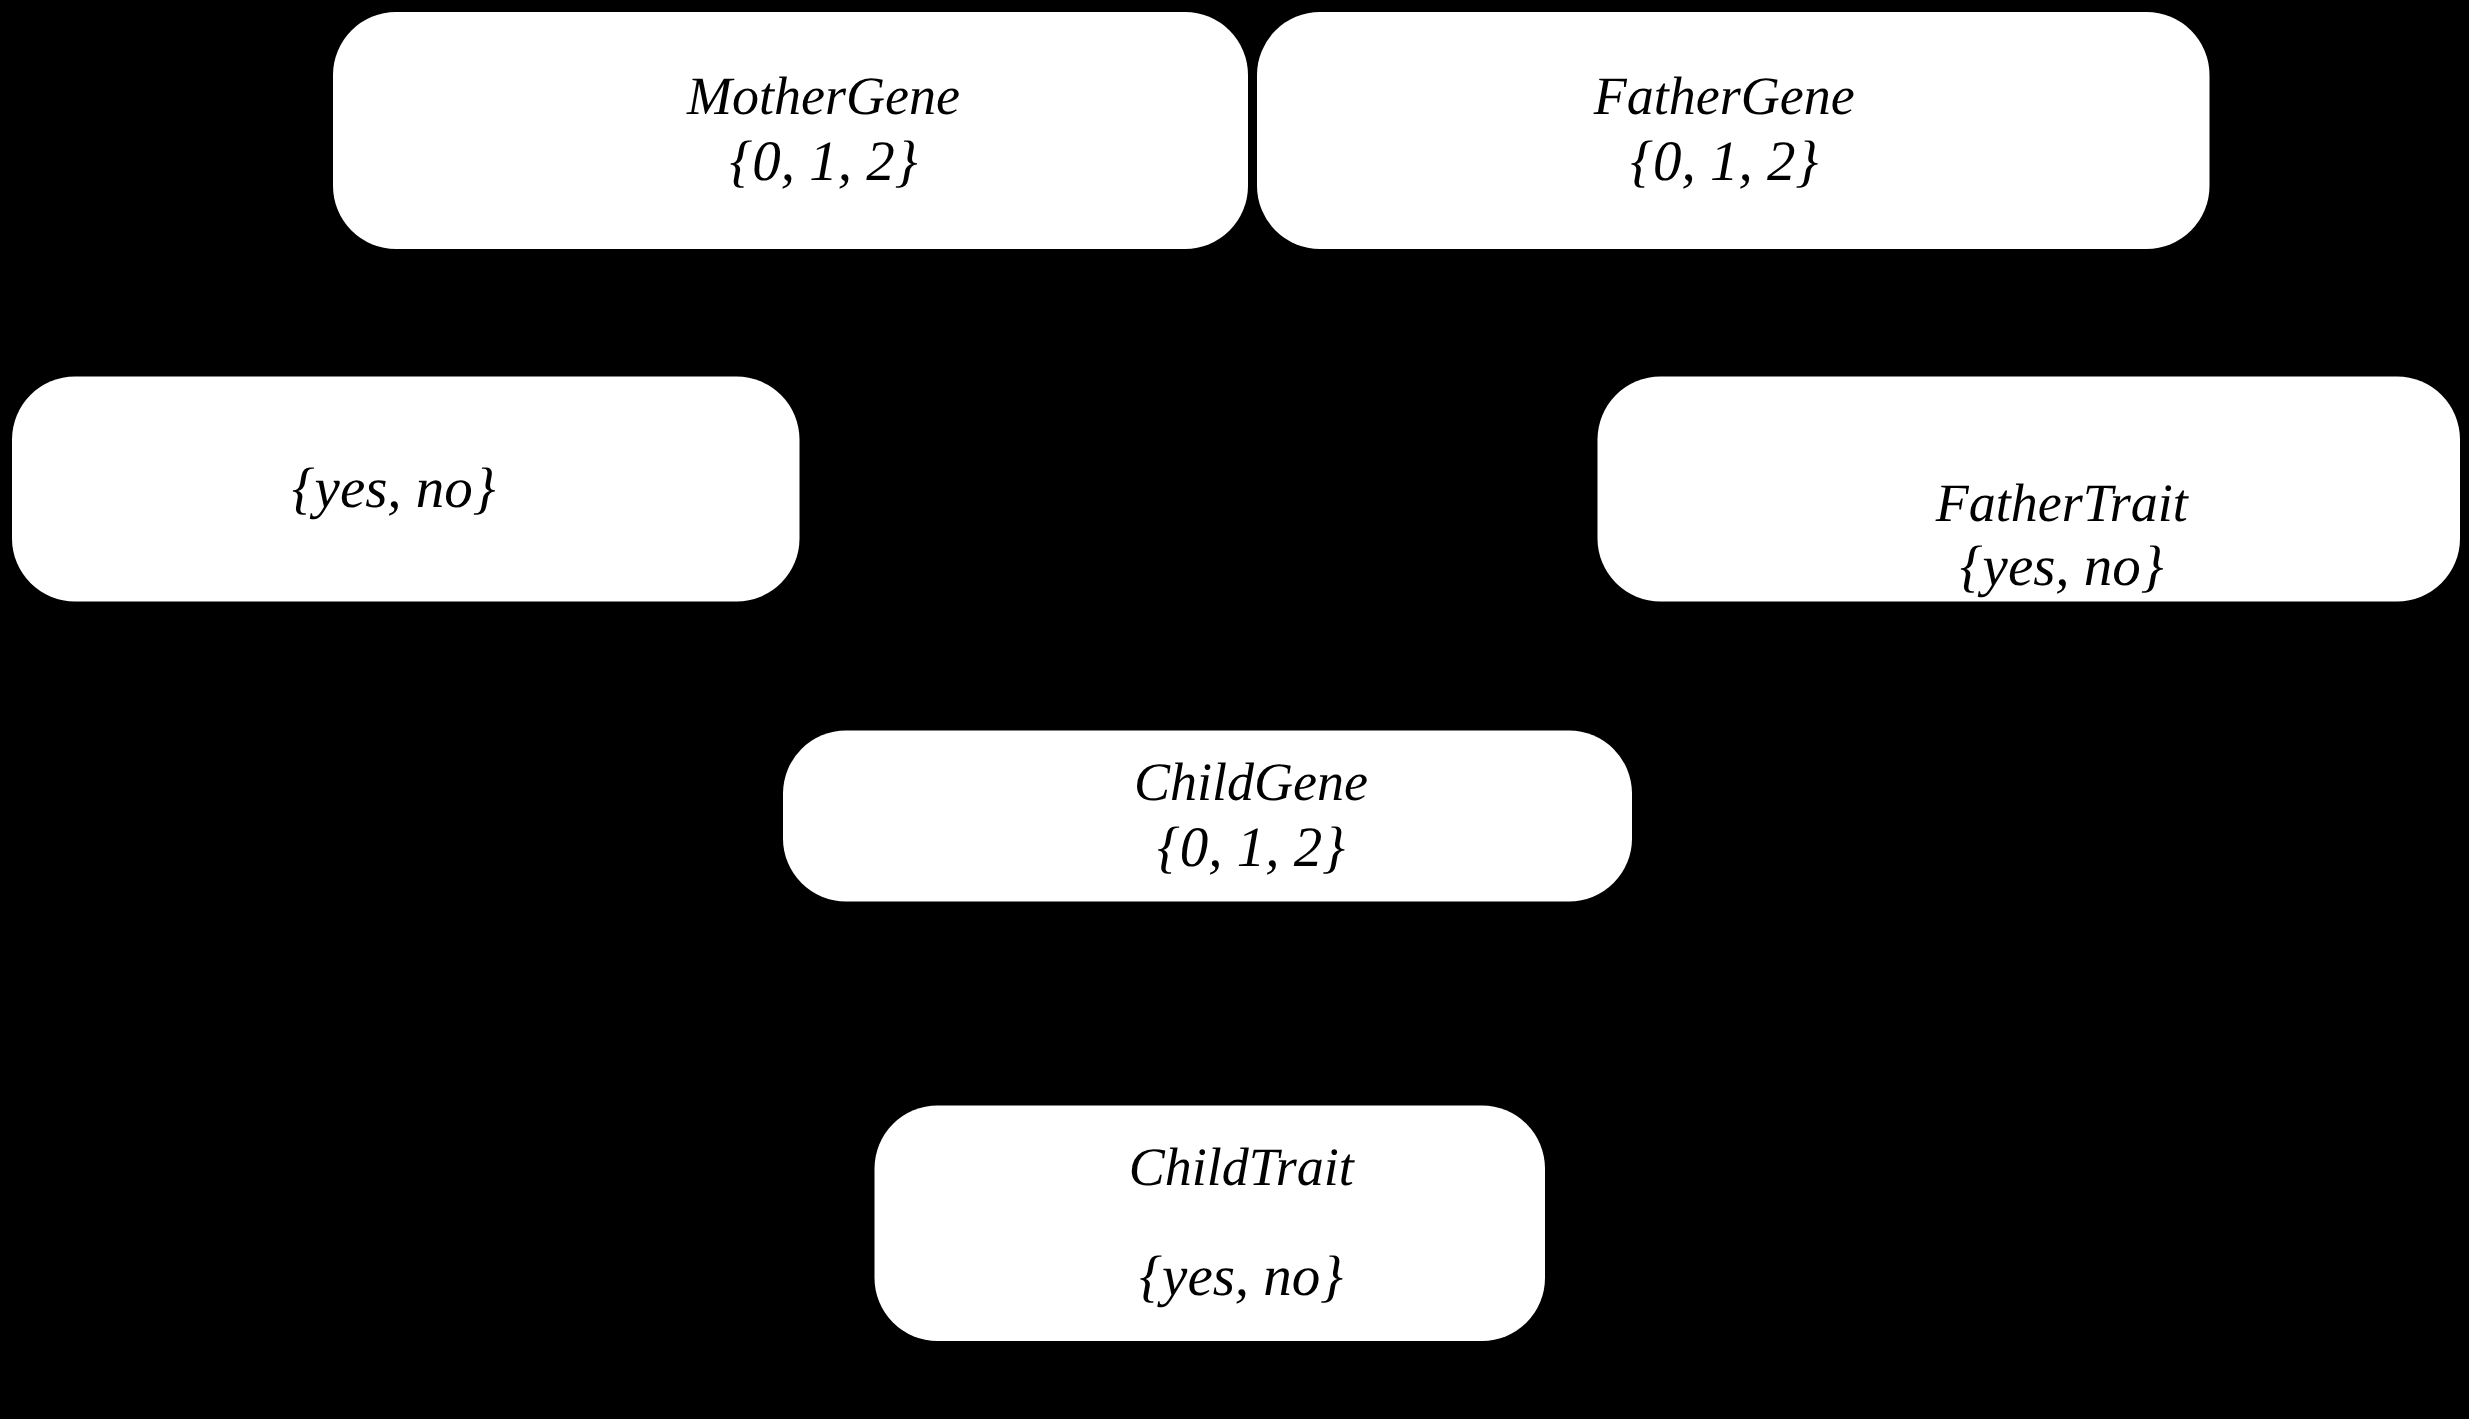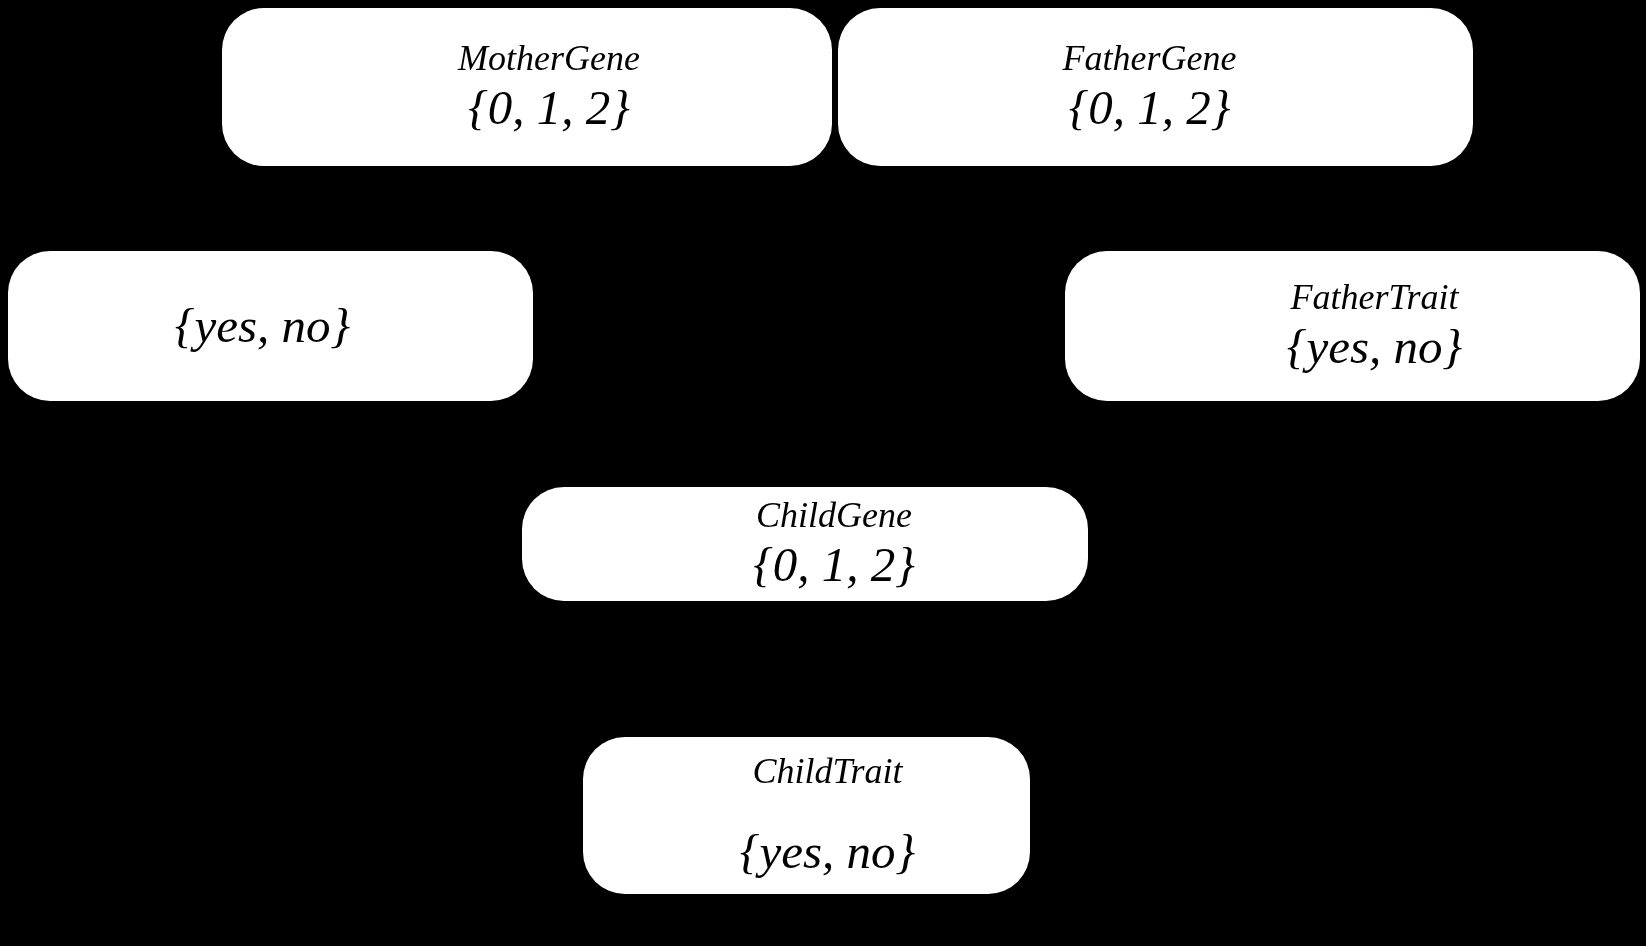--- a/index.html
+++ b/index.html
@@ -27,28 +27,28 @@
     font-family: "Liberation Serif", "DejaVu Serif", serif;
     font-style: italic;
     line-height: 1.18;
     text-align: center;
   }
   .node .name {
     font-size: 36px;
     white-space: nowrap;
   }
   .node .domain {
-    font-size: 49px;
+    font-size: 38px;
     white-space: nowrap;
   }
   
   #node-mother-gene  { left: 222px; top: 8px;   width: 610px; height: 158px; }
   #node-father-gene  { left: 838px; top: 8px;   width: 635px; height: 158px; }
   #node-mother-trait { left: 8px;   top: 251px; width: 525px; height: 150px; }
-  #node-father-trait { left: 1065px;top: 251px; width: 575px; height: 150px; }
+  #node-father-trait { left: 1065px;top: 251px; width: 575px; height: 150px; justify-content: flex-end; }
   #node-child-gene   { left: 522px; top: 487px; width: 566px; height: 114px; }
   #node-child-trait  { left: 583px; top: 737px; width: 447px; height: 157px; }
 
   
   #node-mother-gene .txtwrap  { transform: translateX(22px); }
   #node-father-gene .txtwrap  { transform: translateX(-14px); margin-left: 16px; }
   #node-mother-trait .txtwrap { transform: translateX(-8px); }
   #node-father-trait .txtwrap { transform: translateX(22px); }
   #node-child-gene .txtwrap   { transform: translateX(29px); }
   #node-child-trait .txtwrap  { transform: translateX(21px); gap: 30px; }

